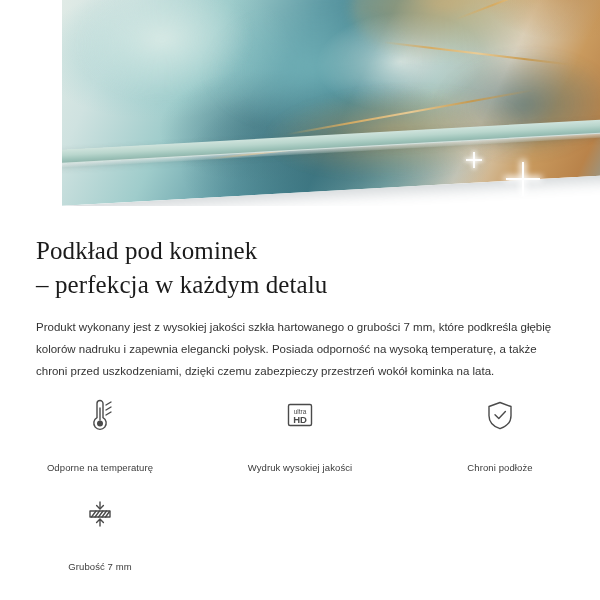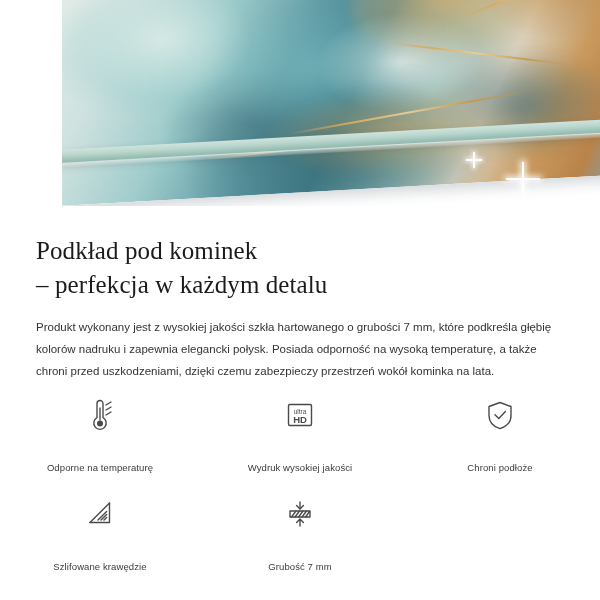--- a/index.html
+++ b/index.html
@@ -260,32 +260,20 @@
       <div class="ico">
         <svg width="44" height="44" viewBox="0 0 44 44" fill="none" stroke="#4a4a4a" stroke-width="1.4" stroke-linecap="round" stroke-linejoin="round">
           <path d="M22 9.5l11 4v9.2c0 6.6-4.6 10.8-11 13-6.4-2.2-11-6.4-11-13V13.5z"></path>
           <polyline points="17,21.8 20.8,25.6 27.4,18.6"></polyline>
         </svg>
       </div>
       <div class="cap">Chroni podłoże</div>
     </div>
 
 
-    <div class="feature">
-      <div class="ico">
-        <svg width="44" height="44" viewBox="0 0 44 44" fill="none" stroke="#4a4a4a" stroke-width="1.4" stroke-linecap="round" stroke-linejoin="round">
-          <path d="M12 30.5L31.5 11"></path>
-          <path d="M12 30.5h19.5V11"></path>
-          <line x1="20" y1="28" x2="28.6" y2="19.4"></line>
-          <line x1="23" y1="28" x2="28.6" y2="22.4"></line>
-          <line x1="26" y1="28" x2="28.6" y2="25.4"></line>
-        </svg>
-      </div>
-      <div class="cap">Szlifowane krawędzie</div>
-    </div>
 
     <div class="feature">
       <div class="ico">
         <svg width="44" height="44" viewBox="0 0 44 44" fill="none" stroke="#4a4a4a" stroke-width="1.4" stroke-linecap="round" stroke-linejoin="round">
           <line x1="22" y1="10" x2="22" y2="16.5"></line>
           <polyline points="18.6,13.6 22,17 25.4,13.6"></polyline>
           <rect x="12" y="19" width="20" height="6" stroke="#4a4a4a"></rect>
           <line x1="13.5" y1="25" x2="18" y2="19"></line>
           <line x1="17" y1="25" x2="21.5" y2="19"></line>
           <line x1="20.5" y1="25" x2="25" y2="19"></line>

